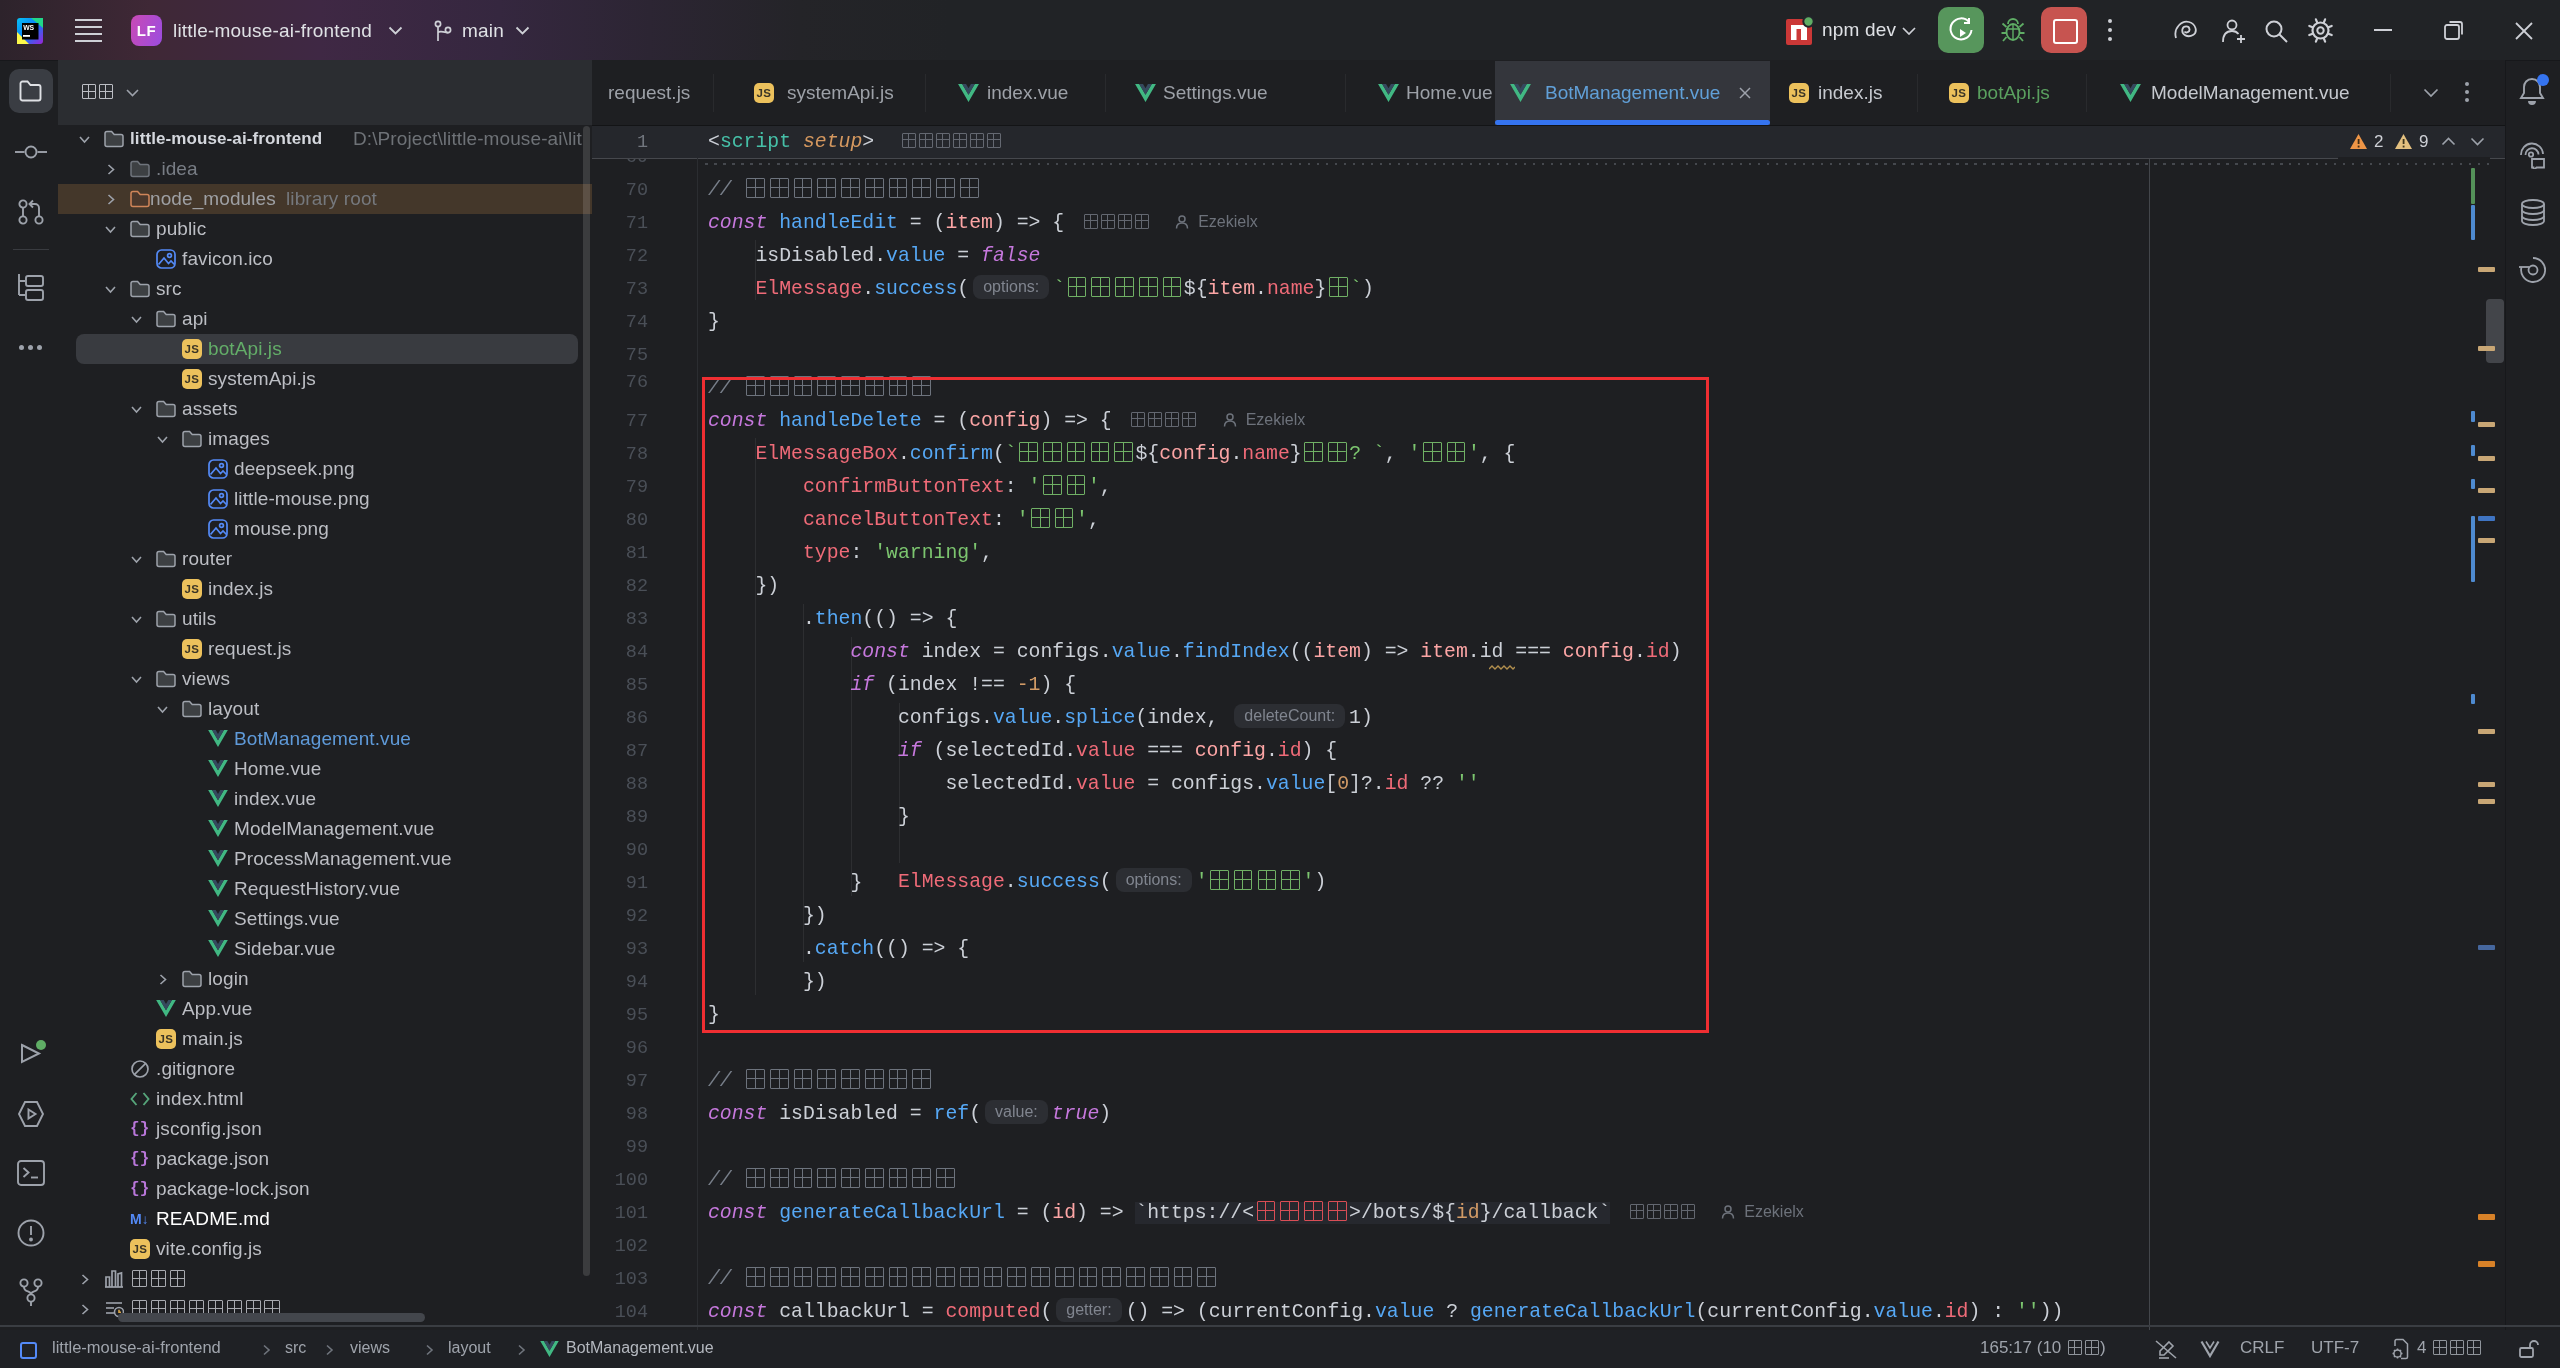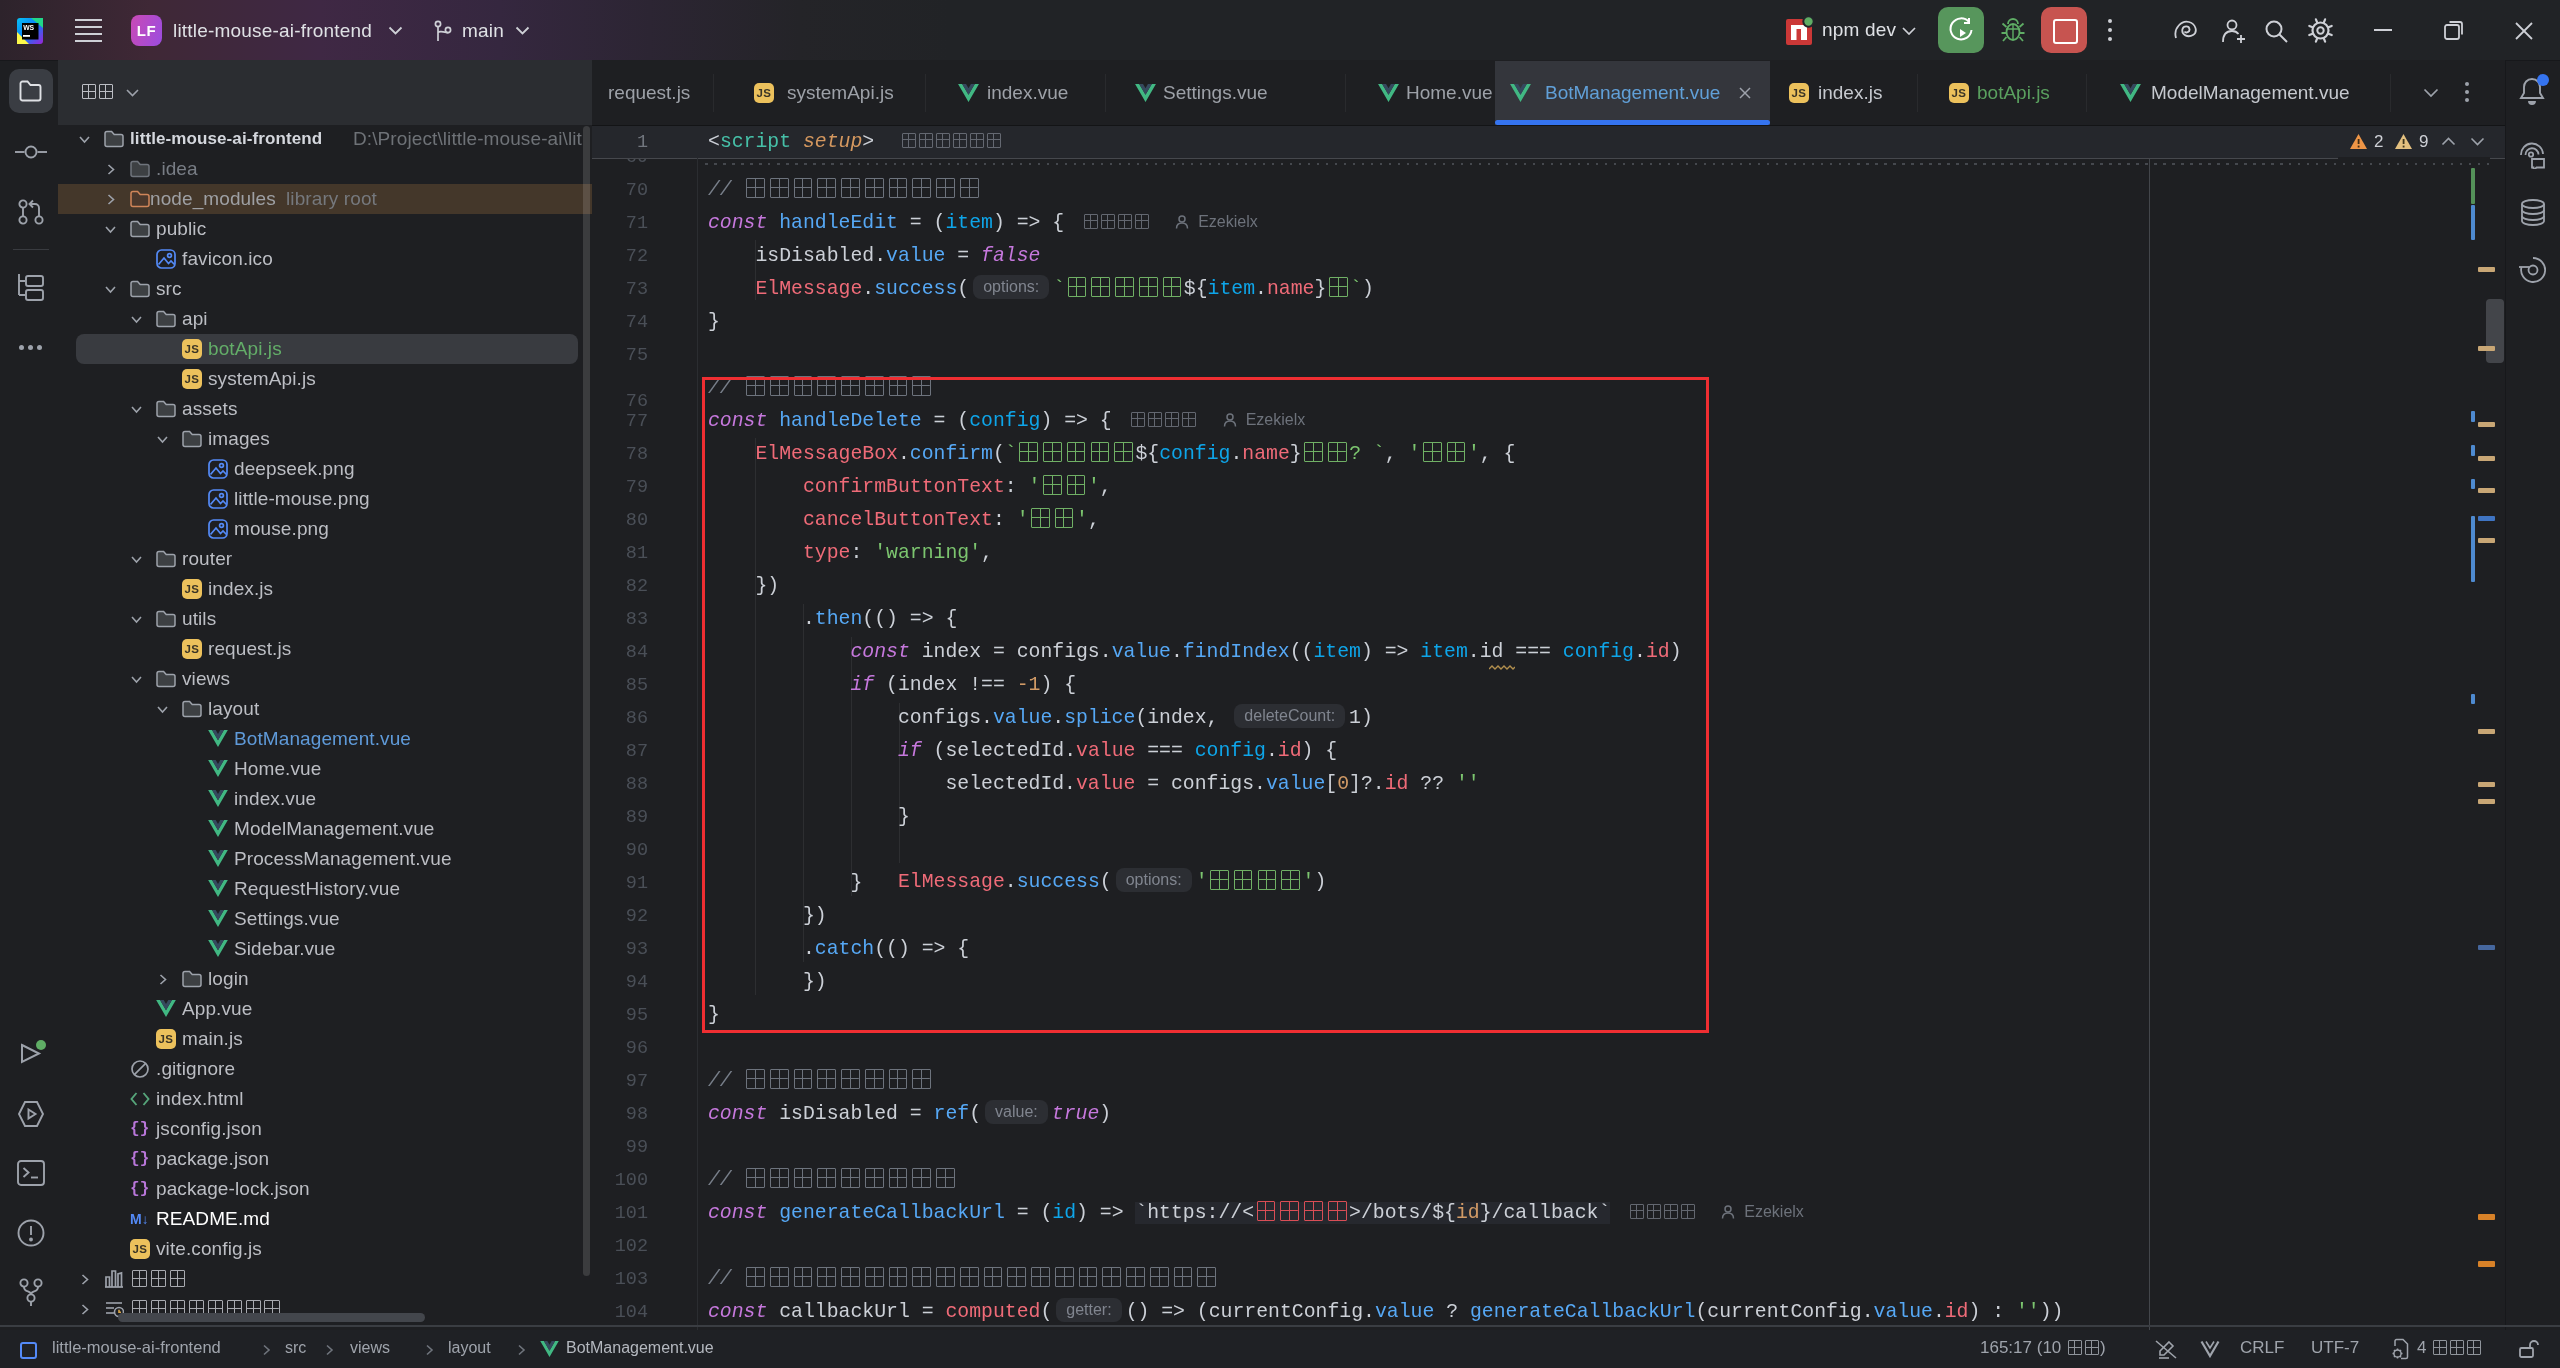--- a/index.html
+++ b/index.html
@@ -24,21 +24,21 @@
 .ticon{position:absolute;top:5px;width:20px;height:20px}
 .jsb{position:absolute;top:5px;width:20px;height:20px;border-radius:5px;background:#ecc15c;color:#3b3526;font:bold 11.5px/20px "Liberation Sans";text-align:center;letter-spacing:.5px}
 
 #edit{left:592px;top:60px;width:1913px;height:1270px}
 .tabt{font-size:19px;color:#9da1a8;line-height:65px}
 .ln{position:absolute;left:0;width:56px;text-align:right;font:18.5px/33px "Liberation Mono",monospace;color:#4a4f57}
 .cl{position:absolute;left:116px;white-space:pre;font:19.8px/33px "Liberation Mono",monospace;color:#ccd0d7}
 .k{color:#c678dd;font-style:italic}
 .fn{color:#56a8f5}
 .ob{color:#ef6b78}
-.pa{color:#0ea5e9}
+.pa{color:#fca5a5}
 .st{color:#7cc56f}
 .nu{color:#d19a66}
 .cm{color:#787f8a;font-style:italic}
 .chip{display:inline-block;background:#2c2e33;border-radius:8px;font:16px/24px "Liberation Sans",sans-serif;color:#80858f;padding:0 10px;margin:0 4px;vertical-align:2px;font-style:normal}
 .hint{font:16px/24px "Liberation Sans",sans-serif;color:#6d727b;vertical-align:1px;font-style:normal}
 .guide{position:absolute;width:1px;background:rgba(255,255,255,.07)}
 
 #status{left:0;top:1330px;width:2560px;height:38px;background:#1f2125;font-size:17px;color:#9fa4ac}
 </style></head>
 <body>
@@ -592,21 +592,21 @@
         <path d="M2.5 14.5 c0,-4 2.5,-5.5 5.5,-5.5 s5.5,1.5 5.5,5.5"></path>
       </svg><span class="hint">Ezekielx</span></div>
     <div class="ln" style="top:179.5px">72</div>
     <div class="cl code" style="top:179.5px">    isDisabled.<span class="fn">value</span> = <span class="k">false</span></div>
     <div class="ln" style="top:212.5px">73</div>
     <div class="cl code" style="top:212.5px">    <span class="ob">ElMessage</span>.<span class="fn">success</span>(<span class="chip">options:</span><span class="st">`<span class="zh"><span class="cjb"></span><span class="cjb"></span><span class="cjb"></span><span class="cjb"></span><span class="cjb"></span></span></span>${<span class="pa">item</span>.<span class="ob">name</span>}<span class="st"><span class="zh"><span class="cjb"></span></span>`</span>)</div>
     <div class="ln" style="top:245.5px">74</div>
     <div class="cl code" style="top:245.5px">}</div>
     <div class="ln" style="top:278.5px">75</div>
     <div class="cl code" style="top:278.5px"></div>
-    <div class="ln" style="top:325px">76</div>
+    <div class="ln" style="top:306px">76</div>
     <div class="cl code" style="top:311.5px"><span class="cm">// <span class="zh"><span class="cjb"></span><span class="cjb"></span><span class="cjb"></span><span class="cjb"></span><span class="cjb"></span><span class="cjb"></span><span class="cjb"></span><span class="cjb"></span></span></span></div>
     <div class="ln" style="top:344.5px">77</div>
     <div class="cl code" style="top:344.5px"><span class="k">const</span> <span class="fn">handleDelete</span> = (<span class="pa">config</span>) =&gt; {<span class="hint" style="margin-left:18px"><span class="zh u17"><span class="cjb"></span><span class="cjb"></span><span class="cjb"></span><span class="cjb"></span></span></span><svg style="display:inline-block;vertical-align:-2px;margin:0 8px 0 24px" width="16" height="16" viewBox="0 0 16 16" fill="none" stroke="#6d727b" stroke-width="1.5">
         <circle cx="8" cy="5" r="3"></circle>
         <path d="M2.5 14.5 c0,-4 2.5,-5.5 5.5,-5.5 s5.5,1.5 5.5,5.5"></path>
       </svg><span class="hint">Ezekielx</span></div>
     <div class="ln" style="top:377.5px">78</div>
     <div class="cl code" style="top:377.5px">    <span class="ob">ElMessageBox</span>.<span class="fn">confirm</span>(<span class="st">`<span class="zh"><span class="cjb"></span><span class="cjb"></span><span class="cjb"></span><span class="cjb"></span><span class="cjb"></span></span></span>${<span class="pa">config</span>.<span class="ob">name</span>}<span class="st"><span class="zh"><span class="cjb"></span><span class="cjb"></span></span>? `</span>, <span class="st">'<span class="zh"><span class="cjb"></span><span class="cjb"></span></span>'</span>, {</div>
     <div class="ln" style="top:410.5px">79</div>
     <div class="cl code" style="top:410.5px">        <span class="ob">confirmButtonText</span>: <span class="st">'<span class="zh"><span class="cjb"></span><span class="cjb"></span></span>'</span>,</div>

